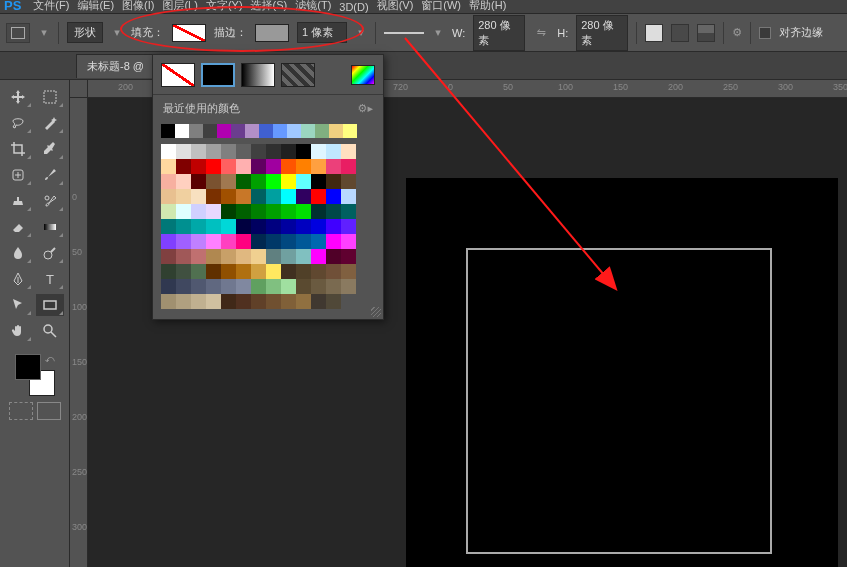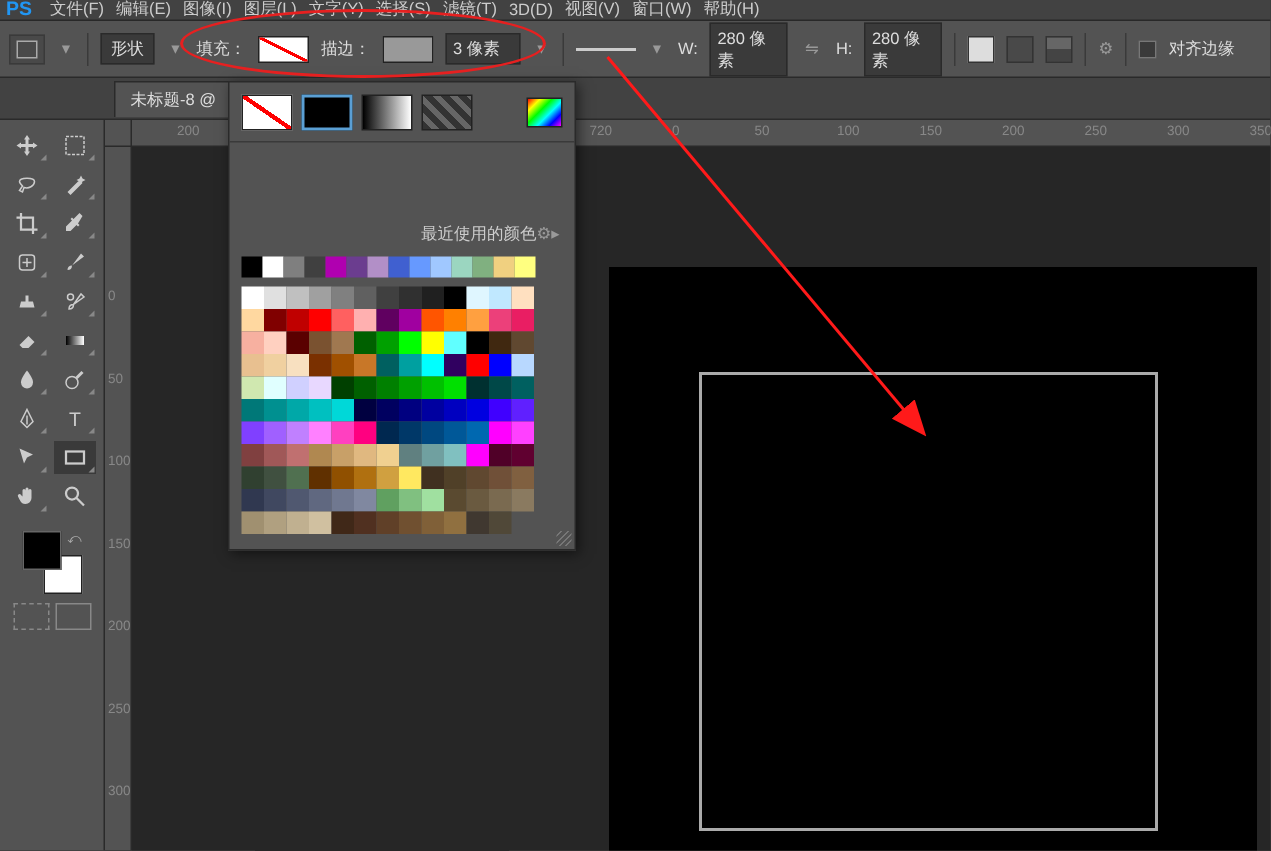--- a/index.html
+++ b/index.html
@@ -72,21 +72,21 @@
 
 .color-panel { position: absolute; left: 152px; top: 54px; width: 232px; background: #535353; border: 1px solid #2a2a2a; z-index: 40; box-shadow: 2px 2px 8px rgba(0,0,0,0.5); }
 .cp-header { height: 40px; display: flex; align-items: center; gap: 6px; padding: 6px 8px; border-bottom: 1px solid #3a3a3a; }
 .cp-sw { width: 34px; height: 24px; border: 1px solid #222; }
 .cp-sw.none { background: #fff; position: relative; }
 .cp-sw.none::after { content: ""; position: absolute; inset: 0; background: linear-gradient(to top right, transparent 46%, red 46%, red 54%, transparent 54%); }
 .cp-sw.solid { background: #000; border: 2px solid #5a9fd4; }
 .cp-sw.grad { background: linear-gradient(to right, #000, #fff); }
 .cp-sw.patt { background: repeating-linear-gradient(45deg, #333 0 4px, #666 4px 8px); }
 .cp-sw.picker { background: linear-gradient(135deg, red, yellow, lime, cyan, blue, magenta); margin-left: auto; width: 24px; height: 20px; }
-.cp-title { display: flex; align-items: center; justify-content: flex-end; padding: 6px 10px; color: #ccc; font-size: 11px; margin-top: 47px; }
+.cp-title { display: flex; align-items: center; justify-content: space-between; padding: 6px 10px; color: #ccc; font-size: 11px; }
 .cp-gear { color: #999; }
 .cp-row { display: flex; padding: 2px 8px; gap: 0; flex-wrap: wrap; }
 .cp-cell { width: 14px; height: 14px; border: 0; }
 .cp-swatch-grid { padding: 4px 8px 10px; display: flex; flex-wrap: wrap; gap: 0; width: 216px; }
 .cp-sw-cell { width: 15px; height: 15px; }
 .cp-resize { position: absolute; right: 2px; bottom: 2px; width: 10px; height: 10px; background: repeating-linear-gradient(135deg, transparent 0 2px, #777 2px 3px); }
 
 
 .arrow-svg { position: absolute; left: 385px; top: 28px; z-index: 45; pointer-events: none; }
 </style>
@@ -113,21 +113,21 @@
       <div class="tool-preset-inner"></div>
     </div>
   <span class="dd">▾</span>
   <span class="sep"></span>
   <span class="mode-select">形状</span>
   <span class="dd">▾</span>
   <span>填充：</span>
   <span class="swatch white"></span>
   <span>描边：</span>
   <span class="swatch grey"></span>
-  <span class="stroke-input">3 像素</span>
+  <span class="stroke-input">1 像素</span>
   <span class="dd">▾</span>
   <span class="sep"></span>
   <span class="stroke-line"></span>
   <span class="dd">▾</span>
   <span class="dim-label">W:</span>
   <span class="dim-input">280 像素</span>
   <span class="link-icon">⇋</span>
   <span class="dim-label">H:</span>
   <span class="dim-input">280 像素</span>
   <span class="sep"></span>

